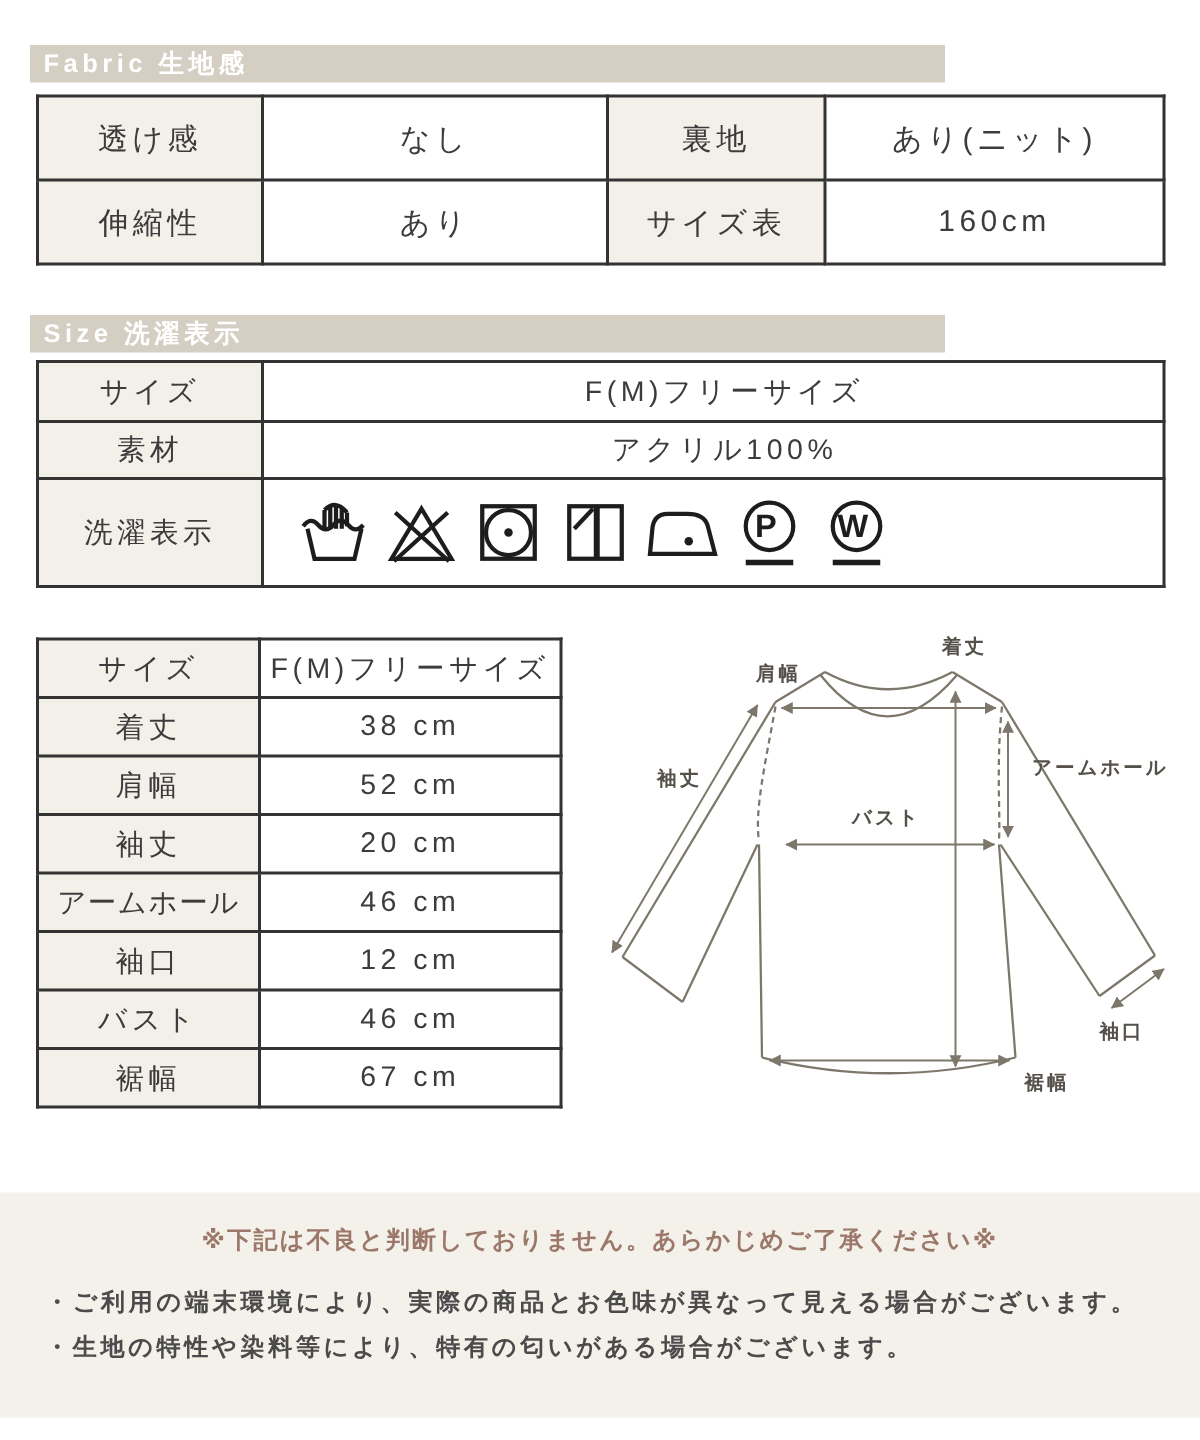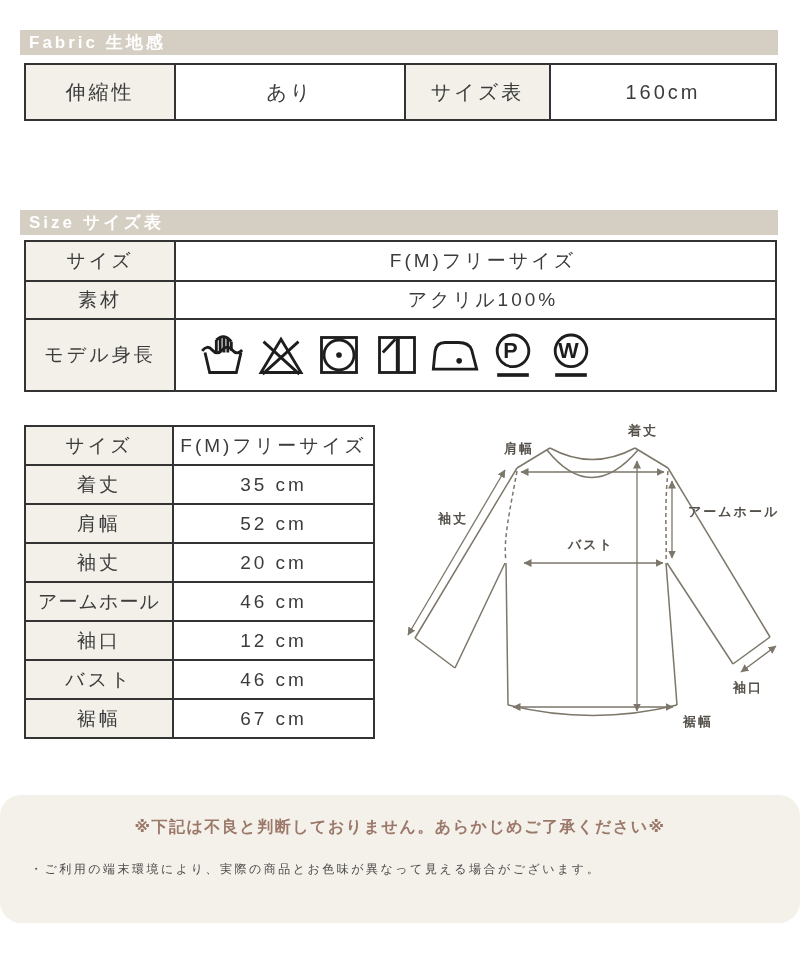--- a/index.html
+++ b/index.html
@@ -2,21 +2,21 @@
 <html><head>
 <meta charset="utf-8">
 <style>
   html,body{margin:0;padding:0;}
   body{
     width:800px;height:960px;position:relative;background:#ffffff;
     font-family:"Liberation Sans","DejaVu Sans",sans-serif;
     color:#3c3c3c;overflow:hidden;
   }
   .band{
-    position:absolute;left:20px;width:758px;height:25px;
+    position:absolute;left:20px;width:610px;height:25px;
     background:#d5cfc3;color:#ffffff;font-weight:bold;
     font-size:17px;letter-spacing:3px;line-height:25px;
     padding-left:9px;box-sizing:border-box;
   }
   table.tbl{position:absolute;border-collapse:collapse;table-layout:fixed;}
   table.tbl td{
     border:2px solid #333333;text-align:center;vertical-align:middle;
     color:#3c3c3c;letter-spacing:3px;box-sizing:border-box;
   }
   td.lbl{background:#f2f0e9;}
@@ -32,73 +32,79 @@
   .care-fill{fill:#1d1d1d;stroke:none;}
   .care-letter{font-family:"Liberation Sans","DejaVu Sans",sans-serif;
     font-size:13px;font-weight:bold;fill:#1d1d1d;}
   #diagram{position:absolute;left:395px;top:415px;}
   .g-line{stroke:#7d766a;stroke-width:1.5;fill:none;}
   .g-dash{stroke-dasharray:4 3;}
   .g-arrow{stroke:#7d766a;stroke-width:1.3;fill:none;}
   .g-label{font-family:"Liberation Sans","DejaVu Sans",sans-serif;
     font-size:13px;font-weight:bold;fill:#55514a;letter-spacing:2px;}
   #notes{
-    position:absolute;left:0;top:795px;width:800px;height:128px;
-    background:#f4f0ea;box-sizing:border-box;border-radius:21px;
+    position:absolute;left:0;top:795px;width:800px;height:150px;
+    background:#f4f0ea;box-sizing:border-box;
   }
   #notes-heading{
     text-align:center;padding-top:22px;color:#9b7869;
     font-size:16px;letter-spacing:1.5px;font-weight:bold;
   }
   #notes-list{margin:16px 0 0 30px;}
   #notes-list .note-line{
-    height:30px;line-height:30px;font-size:12px;
-    letter-spacing:2.5px;color:#4b4b4b;
+    height:30px;line-height:30px;font-size:16px;
+    letter-spacing:2.5px;color:#4b4b4b;font-weight:bold;
   }
 </style>
 </head>
 <body>
 
 <div class="band" style="top:30px;">Fabric 生地感</div>
 
 <table class="tbl" id="fabric-table">
   <colgroup>
       <col style="width:150px">
       <col style="width:230px">
       <col style="width:145px">
       <col style="width:226px">
     </colgroup>
   <tbody>
+      <tr>
+    <td class="lbl">透け感</td>
+    <td>なし</td>
+    <td class="lbl">裏地</td>
+    <td>あり(ニット)</td>
+  </tr>
   <tr>
     <td class="lbl">伸縮性</td>
     <td>あり</td>
     <td class="lbl">サイズ表</td>
     <td>160cm</td>
   </tr>
 </tbody>
   </table>
 
-<div class="band" style="top:210px;">Size サイズ表</div>
+<div class="band" style="top:210px;">Size 洗濯表示</div>
 
 <table class="tbl" id="spec-table">
   <colgroup>
       <col style="width:150px">
       <col style="width:601px">
     </colgroup>
   <tbody>
       <tr style="height:40px;">
     <td class="lbl">サイズ</td>
     <td class="val-left">F(M)フリーサイズ</td>
   </tr>
   <tr style="height:38px;">
     <td class="lbl">素材</td>
     <td class="val-left">アクリル100%</td>
   </tr>
   <tr style="height:72px;">
-    <td class="lbl">モデル身長</td>
+    <td class="lbl">洗濯表示</td>
     <td class="val-left">
       <div class="icons-row">
         <svg width="50" height="52" viewBox="0 0 30 30">
           <path class="care" d="M2.5,12.5 Q5.5,8.5 8.5,12 Q11.5,15.5 14.5,12 Q17.5,8.5 20.5,12 Q23.5,15.5 26.5,12"></path>
           <path class="care" d="M4.2,13.5 L7,25.5 L23,25.5 L25.8,13.5"></path>
           <path class="care" d="M11,13.5 L11,6 M13.3,13.5 L13.3,4.5 M15.6,13.5 L15.6,4 M17.9,13.5 L17.9,5 M20,12.5 L20,7"></path>
           <path class="care" d="M11,6 Q15.5,1.5 20,7"></path>
         </svg>
         <svg width="50" height="52" viewBox="0 0 30 30">
           <path class="care" d="M15,5.5 L27,25.5 L3,25.5 Z"></path>
@@ -139,21 +145,21 @@
       <col style="width:148px">
       <col style="width:201px">
     </colgroup>
   <tbody>
       <tr>
     <td class="lbl">サイズ</td>
     <td>F(M)フリーサイズ</td>
   </tr>
   <tr>
     <td class="lbl">着丈</td>
-    <td>35 cm</td>
+    <td>38 cm</td>
   </tr>
   <tr>
     <td class="lbl">肩幅</td>
     <td>52 cm</td>
   </tr>
   <tr>
     <td class="lbl">袖丈</td>
     <td>20 cm</td>
   </tr>
   <tr>
@@ -216,14 +222,15 @@
   <text class="g-label" x="293" y="101">アームホール</text>
   <text class="g-label" x="196" y="134" text-anchor="middle">バスト</text>
   <text class="g-label" x="353" y="277" text-anchor="middle">袖口</text>
   <text class="g-label" x="303" y="311" text-anchor="middle">裾幅</text>
 </svg>
 
 <div id="notes">
   <div id="notes-heading">※下記は不良と判断しておりません。あらかじめご了承ください※</div>
   <div id="notes-list">
     <div class="note-line">・ご利用の端末環境により、実際の商品とお色味が異なって見える場合がございます。</div>
+    <div class="note-line">・生地の特性や染料等により、特有の匂いがある場合がございます。</div>
   </div>
 </div>
 
 </body></html>

